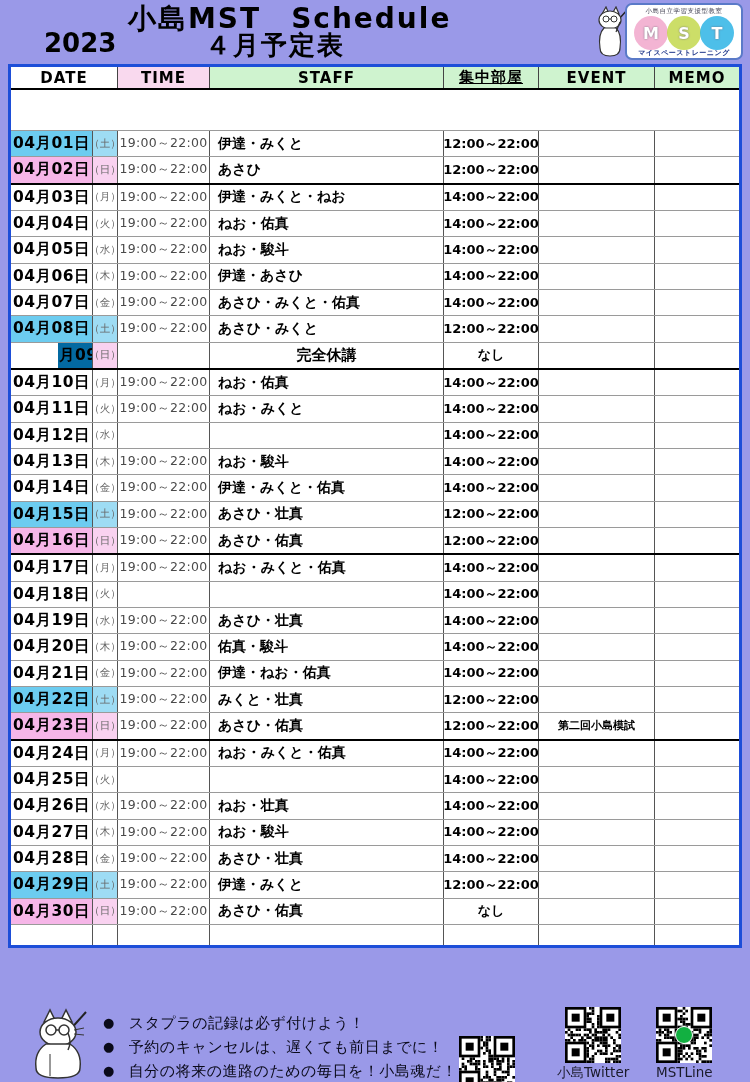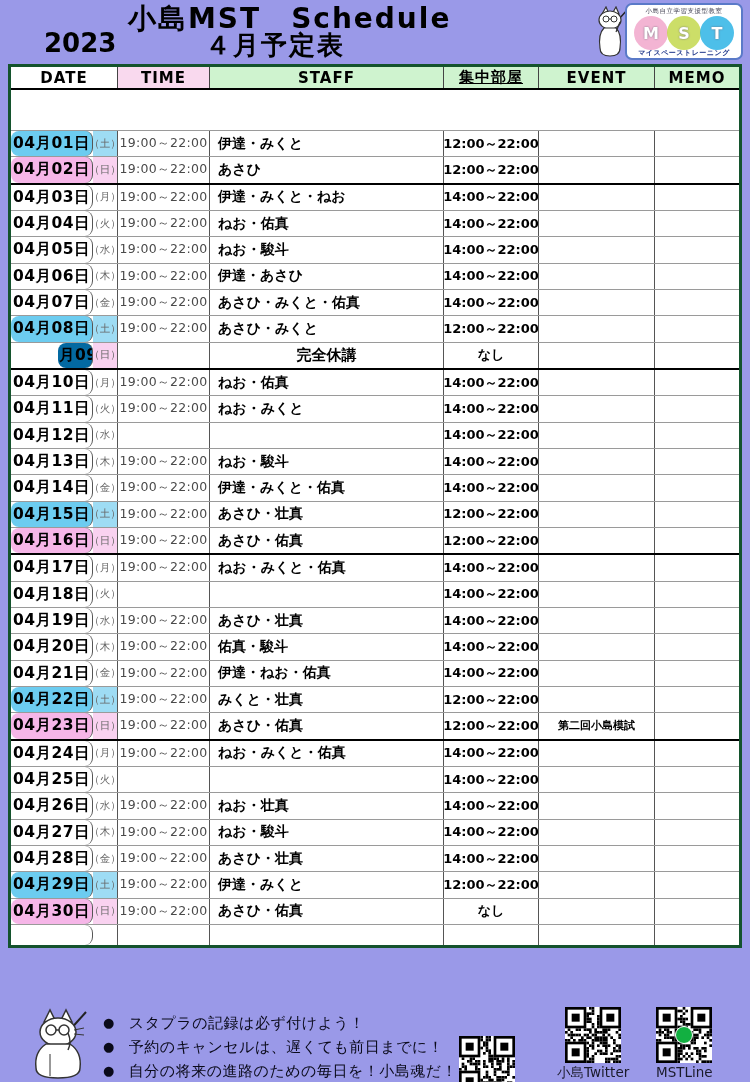--- a/index.html
+++ b/index.html
@@ -21,37 +21,37 @@
   .logo-top { font-size:6.5px; color:#445; margin-top:2px; letter-spacing:0.5px; }
   .logo-circles { position:relative; width:100px; height:34px; margin-top:0px; }
   .logo-c { position:absolute; top:0; width:34px; height:34px; border-radius:50%;
             display:flex; align-items:center; justify-content:center;
             font-size:16px; font-weight:900; color:#fff; text-shadow:0 0 2px #556; opacity:0.85; }
   .logo-bottom { font-size:7px; color:#223a8c; font-weight:700; letter-spacing:0.5px; margin-top:1px; }
   .topcat { position:absolute; right:120px; top:6px; }
   
   .sched {
     position:absolute; left:8px; top:64px; width:734px; height:884px;
-    background:#fff; border:3px solid #14532d; display:flex; flex-direction:column;gap:40px;
+    background:#fff; border:3px solid #1d4ed8; display:flex; flex-direction:column;gap:40px;
   }
   .hrow, .drow { display:grid; grid-template-columns:82px 25px 92px 234px 95px 116px 1fr; }
   .hrow { height:23px; border-bottom:2px solid #000; }
   .hcell { display:flex; align-items:center; justify-content:center;
            font-weight:900; font-size:15px; letter-spacing:1px;
            border-right:1.5px solid #444; }
   .hcell:last-child { border-right:none; }
   .hcell.date-h { grid-column:1 / 3; }
   .rows { flex:1; display:flex; flex-direction:column; }
   .drow { flex:1; border-top:1px solid #9a9a9a; }
   .drow.sep { border-top:2.5px solid #000; }
   .drow.trailing { flex:0 0 21px; }
   .cell { display:flex; align-items:center; justify-content:center;
           border-right:1.2px solid #555; overflow:hidden; white-space:nowrap; }
   .cell:last-child { border-right:none; }
-  .c-date { font-size:15.5px; font-weight:800; letter-spacing:0.5px;border-radius:8px; }
+  .c-date { font-size:15.5px; font-weight:800; letter-spacing:0.5px; }
   .c-wd   { font-size:10.5px; color:#666; }
   .c-time { font-size:12.5px; color:#4a4a4a; letter-spacing:0.3px; }
   .c-staff{ justify-content:flex-start; padding-left:8px; font-size:14px; font-weight:700; }
   .c-staff.center { justify-content:center; padding-left:0; font-size:15px; }
   .c-room { font-size:13px; font-weight:700; }
   .c-event{ font-size:11px; font-weight:700; }
   .c-memo { font-size:11px; }
   
   .footcat { position:absolute; left:20px; top:1006px; }
   .notes { position:absolute; left:103px; top:1011px; }

